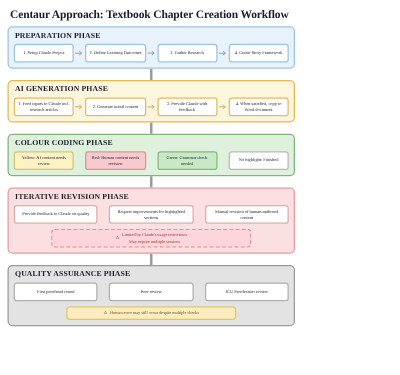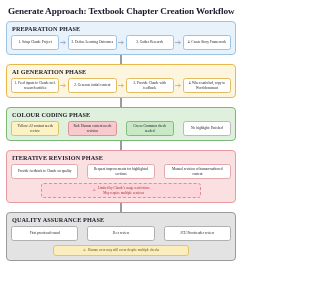--- a/index.html
+++ b/index.html
@@ -170,21 +170,21 @@
     width: 1.5px;
     height: 9px;
     background: #9b9b9b;
   }
 </style>
 </head>
 <body>
 
 <div class="page">
 
-  <div class="title">Generate Approach: Textbook Chapter Creation Workflow</div>
+  <div class="title">Centaur Approach: Textbook Chapter Creation Workflow</div>
 
   <div class="phase phase-prep">
     <div class="phase-label">PREPARATION PHASE</div>
     <div class="row">
       <div class="node">
           <span>1. Setup Claude Project</span>
         </div>
       <div class="arrow">
           <svg width="7" height="5" viewBox="0 0 7 5">
             <path d="M0 2.5 H5 M3.4 1 L5.4 2.5 L3.4 4" stroke="#8a93a8" stroke-width="0.7" fill="none"></path>

